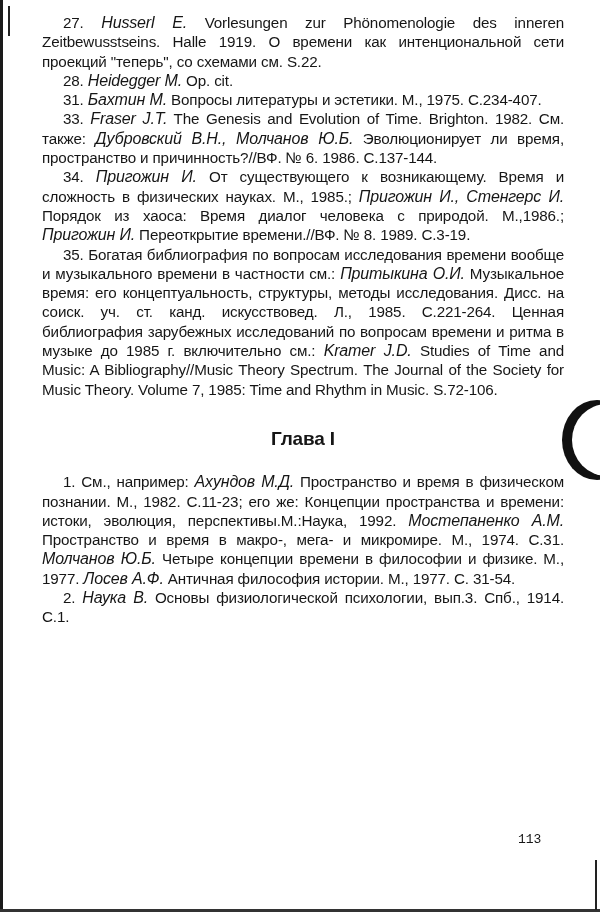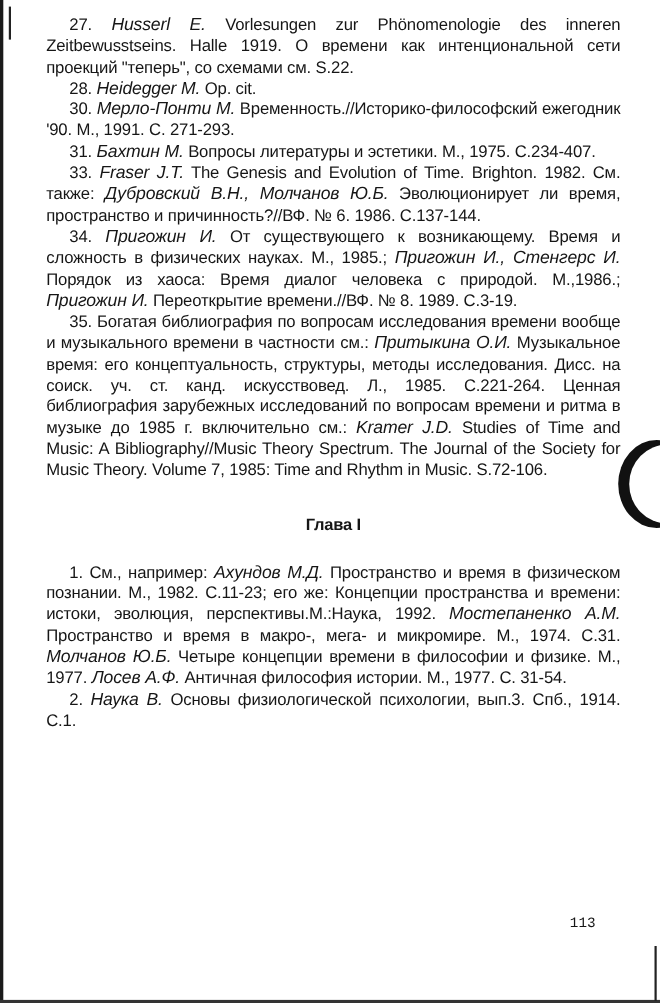--- a/index.html
+++ b/index.html
@@ -29,21 +29,21 @@
       content: ""; position: absolute; left: 10px; top: 4px; width: 70px; height: 72px;
       border-radius: 50%; background: #ffffff;
     }
     .page {
       position: absolute; left: 42px; top: 13px; width: 522px;
       font-size: 15.2px; line-height: 19.3px; letter-spacing: -0.15px;
     }
     .note { margin: 0; text-align: justify; text-indent: 21px; }
     .note i { font-family: Liberation Sans, sans-serif; font-style: italic; font-size: 16px; }
     .chapter {
-      text-align: center; font-weight: bold; font-size: 15px;
+      text-align: center; font-weight: bold; font-size: 19px;
       margin: 30px 0 24px 0;
     }
     .pagenum {
       position: absolute; left: 518px; top: 832px; font-size: 13px;
       font-family: Liberation Mono, monospace;
     }
   </style>
 </head>
 <body>
 
@@ -53,21 +53,20 @@
 <div class="right-edge"></div>
 <div class="crescent"></div>
 
 <div class="page">
 
   <p class="note"><span>27.</span> <i>Husserl E.</i><span> Vorlesungen zur Phönomenologie des inneren Zeitbewusstseins. Halle 1919. О времени как интенциональной сети проекций "теперь", со схемами см. S.22.</span></p>
 
   <p class="note"><span>28.</span> <i>Heidegger M.</i><span> Op. cit.</span></p>
 
 
-  <p class="note"><span>30.</span> <i>Мерло-Понти М.</i><span> Временность.//Историко-философский ежегодник '90. М., 1991. С. 271-293.</span></p>
 
   <p class="note"><span>31.</span> <i>Бахтин М.</i><span> Вопросы литературы и эстетики. М., 1975. С.234-407.</span></p>
 
 
   <p class="note"><span>33.</span> <i>Fraser J.T.</i><span> The Genesis and Evolution of Time. Brighton. 1982. См. также: </span><i>Дубровский В.Н., Молчанов Ю.Б.</i><span> Эволюционирует ли время, пространство и причинность?//ВФ. № 6. 1986. С.137-144.</span></p>
 
   <p class="note"><span>34.</span> <i>Пригожин И.</i><span> От существующего к возникающему. Время и сложность в физических науках. М., 1985.; </span><i>Пригожин И., Стенгерс И.</i><span> Порядок из хаоса: Время диалог человека с природой. М.,1986.; </span><i>Пригожин И.</i><span> Переоткрытие времени.//ВФ. № 8. 1989. С.3-19.</span></p>
 
   <p class="note"><span>35.</span><span> Богатая библиография по вопросам исследования времени вообще и музыкального времени в частности см.: </span><i>Притыкина О.И.</i><span> Музыкальное время: его концептуальность, структуры, методы исследования. Дисс. на соиск. уч. ст. канд. искусствовед. Л., 1985. С.221-264. Ценная библиография зарубежных исследований по вопросам времени и ритма в музыке до 1985 г. включительно см.: </span><i>Kramer J.D.</i><span> Studies of Time and Music: A Bibliography//Music Theory Spectrum. The Journal of the Society for Music Theory. Volume 7, 1985: Time and Rhythm in Music. S.72-106.</span></p>
 

